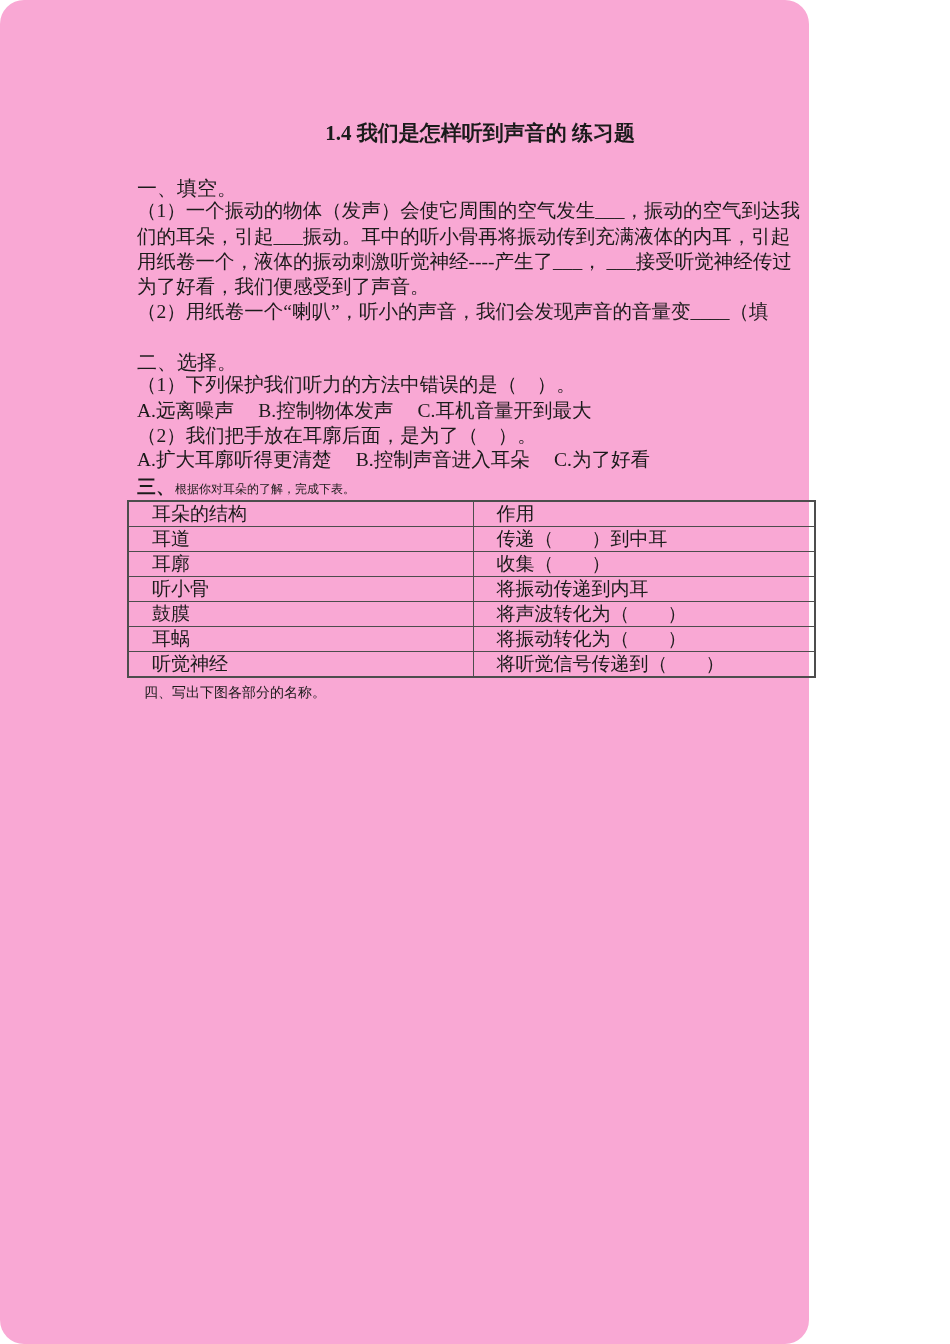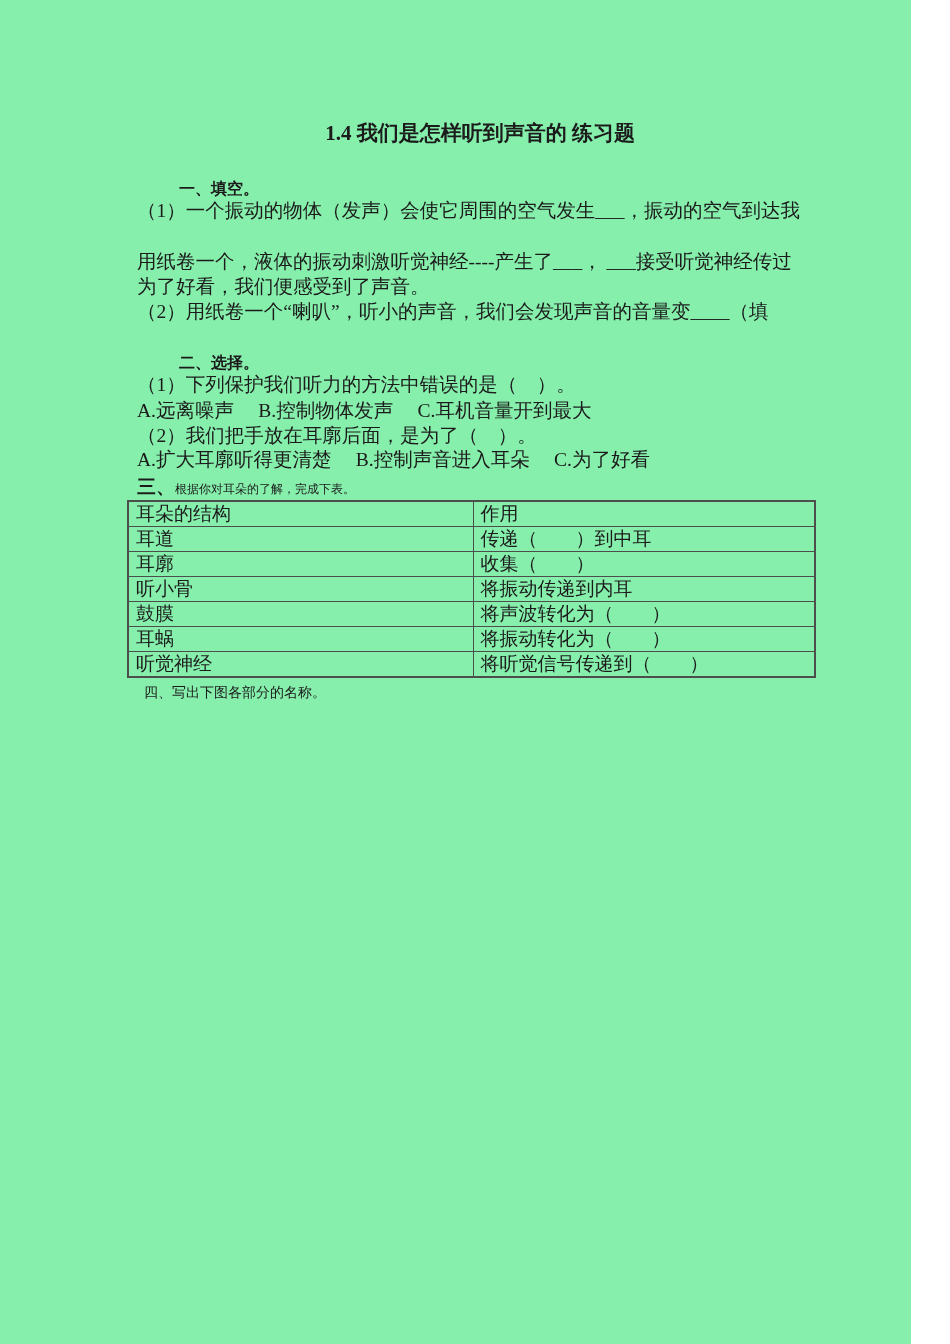--- a/index.html
+++ b/index.html
@@ -4,23 +4,24 @@
 <style>
   * { margin: 0; padding: 0; box-sizing: border-box; }
   html, body { width: 950px; height: 1344px; background: #ffffff; }
   body {
     font-family: "Liberation Serif", "DejaVu Serif", serif;
     color: #1b1b1b;
     overflow: hidden;
   }
   .page {
     position: relative;
-    width: 911px;
+    width: 809px;
     height: 1344px;
-    background: #86efac;
+    background: #f9a8d4;
+    border-radius: 24px;
   }
   .title {
     position: absolute;
     top: 121px;
     left: 137px;
     width: 686px;
     text-align: center;
     font-weight: bold;
     font-size: 21px;
     line-height: 25px;
@@ -28,23 +29,22 @@
   }
   .ln {
     position: absolute;
     left: 137px;
     width: 700px;
     font-size: 19.5px;
     line-height: 25px;
     white-space: pre;
   }
   .heading {
-    font-weight: bold;
-    font-size: 16px;
-    margin-left: 42px;
+    font-weight: normal;
+    font-size: 20px;
   }
   .h3-num {
     font-weight: bold;
     font-size: 19px;
   }
   .h3-rest {
     font-size: 12px;
   }
   .h4 {
     font-size: 14px;
@@ -58,38 +58,39 @@
     table-layout: fixed;
   }
   table.ear-table, table.ear-table td {
     border: 1px solid #4d4d4d;
   }
   table.ear-table {
     border: 2px solid #4d4d4d;
   }
   table.ear-table td {
     height: 24px;
-    padding: 0 2px 0 7px;
+    padding: 0 2px 0 23px;
     font-size: 19px;
     line-height: 24px;
     vertical-align: middle;
     white-space: pre;
     overflow: hidden;
   }
   table.ear-table td.c1 { width: 345px; }
 </style>
 </head>
 <body>
 
 <div class="page">
 
   <div class="title">1.4 我们是怎样听到声音的 练习题</div>
 
   <div class="ln heading" style="top:176px">一、填空。</div>
   <div class="ln" style="top:198px">（1）一个振动的物体（发声）会使它周围的空气发生___，振动的空气到达我</div>
+  <div class="ln" style="top:224px">们的耳朵，引起___振动。耳中的听小骨再将振动传到充满液体的内耳，引起</div>
   <div class="ln" style="top:249px">用纸卷一个，液体的振动刺激听觉神经----产生了___， ___接受听觉神经传过</div>
   <div class="ln" style="top:274px">为了好看，我们便感受到了声音。</div>
   <div class="ln" style="top:299px">（2）用纸卷一个“喇叭”，听小的声音，我们会发现声音的音量变____（填</div>
 
   <div class="ln heading" style="top:350px">二、选择。</div>
   <div class="ln" style="top:372px">（1）下列保护我们听力的方法中错误的是（　）。</div>
   <div class="ln" style="top:398px">A.远离噪声　 B.控制物体发声　 C.耳机音量开到最大</div>
   <div class="ln" style="top:423px">（2）我们把手放在耳廓后面，是为了（　）。</div>
   <div class="ln" style="top:447px">A.扩大耳廓听得更清楚　 B.控制声音进入耳朵　 C.为了好看</div>
 

